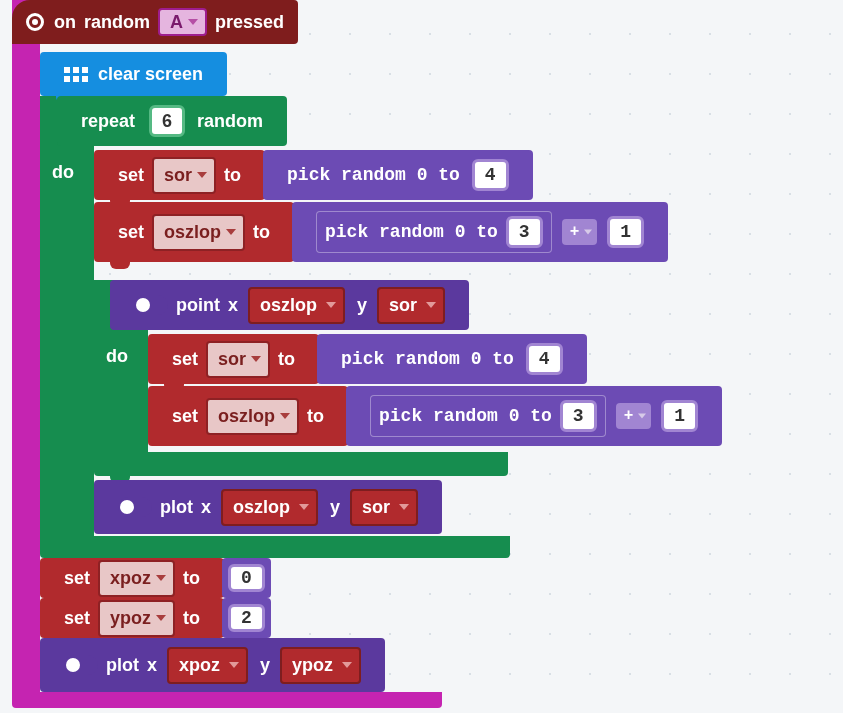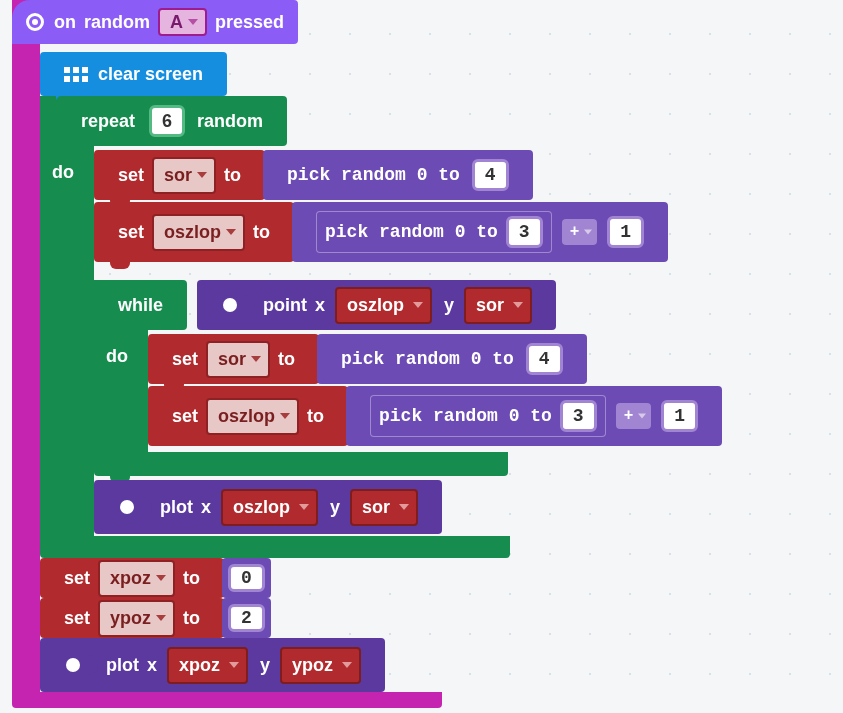--- a/index.html
+++ b/index.html
@@ -14,21 +14,21 @@
     font-size: 18px;
     color: #fff;
     position: relative;
     overflow: hidden;
     background-image: radial-gradient(circle, #d8dfe5 1.5px, transparent 1.5px);
     background-size: 40px 40px;
     background-position: 10px 14px;
   }
   .block { display: flex; align-items: center; border-radius: 4px; }
   .pad { padding: 6px 24px; }
-  .magenta { background: #8b5cf6; color: #fff; }
+  .magenta { background: #7f1d1d; color: #fff; }
   .blue    { background: #158ee0; color: #fff; }
   .green   { background: #168d4f; color: #fff; }
   .red     { background: #b12a2d; color: #fff; }
   .purple  { background: #6c4bb4; color: #fff; font-family: Liberation Mono, monospace; }
   .dpurple { background: #5b399e; color: #fff; }
 
   .num-input {
     background: #fff;
     color: #333;
     border: 3px solid #c9b6e4;
@@ -200,24 +200,21 @@
       <span class="num-input purple-b">3</span>
     </span>
     <span style="width:10px;"></span>
     <span class="op-pill">+</span>
     <span style="width:10px;"></span>
     <span class="num-input purple-b">1</span>
   </div>
 </div>
 
 <div class="row" style="position:absolute; left:94px; top:280px;">
-  <div class="block green pad" style="height:50px;">
-    <span>while</span>
-  </div>
-  <div class="block dpurple pad" style="height:50px; margin-left:10px;">
+  <div class="block dpurple pad" style="height:50px; margin-left:16px;">
     <span class="toggle">
         <span class="knob"></span>
       </span>
     <span>point</span>
       <span class="sgap"></span>
     <span>x</span>
       <span style="width:10px;"></span>
     <span class="var-pill red-bg">
         <span>oszlop</span>
       </span>

